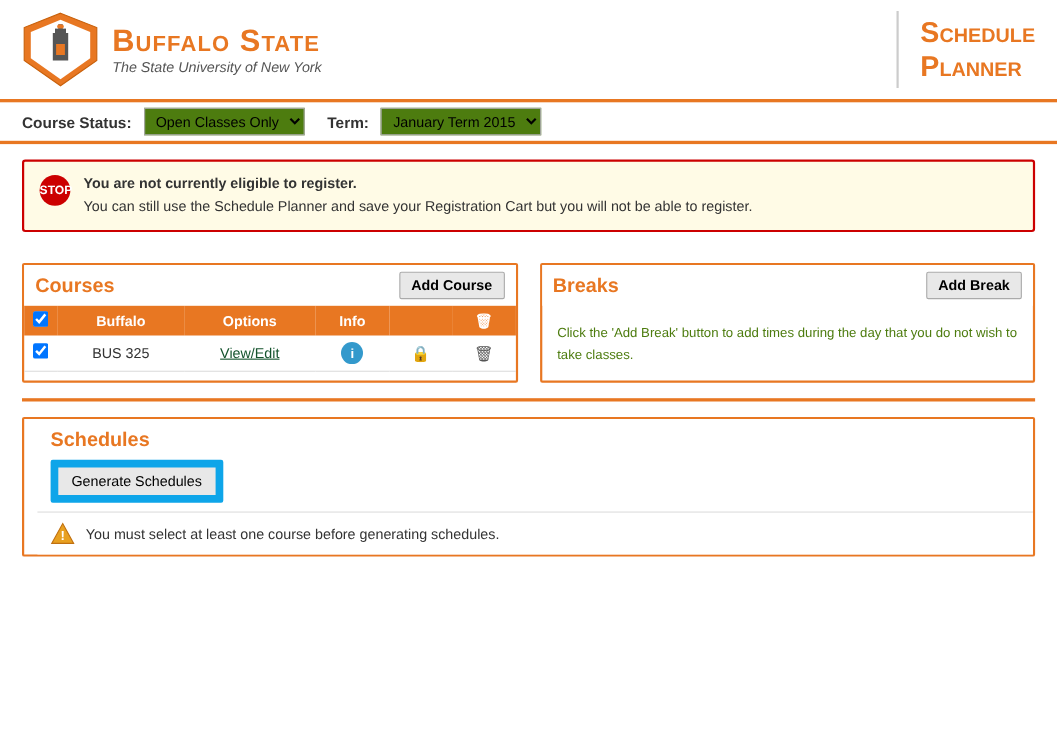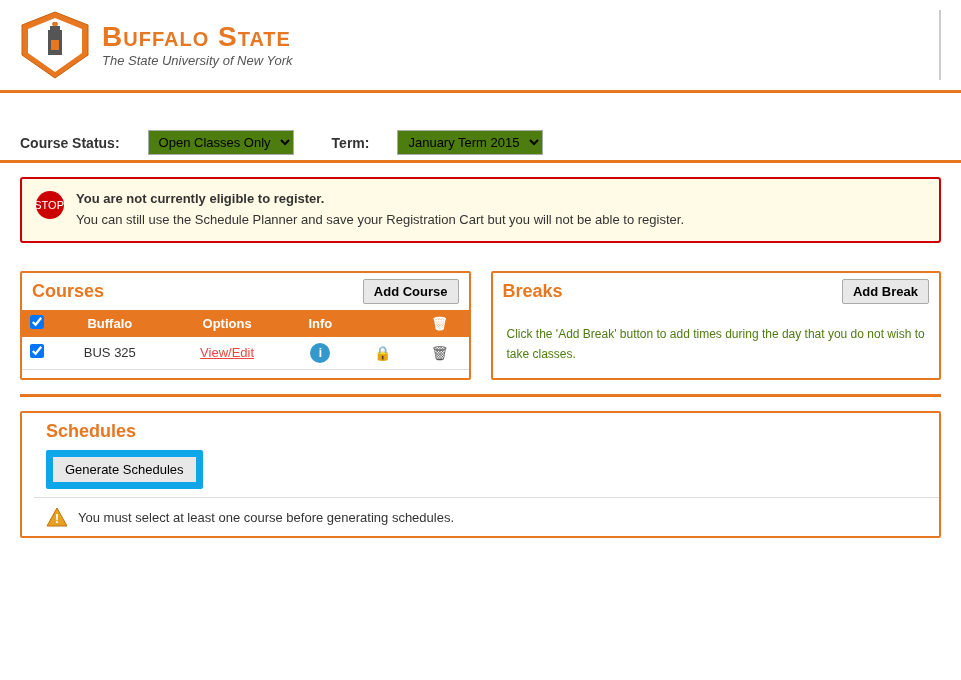--- a/index.html
+++ b/index.html
@@ -50,23 +50,22 @@
       font-weight: bold;
       font-variant: small-caps;
       line-height: 1.2;
     }
 
     
     .status-bar {
       display: flex;
       align-items: center;
       padding: 5px 20px;
-      gap: 28px;
+      gap: 11px;
       border-bottom: 3px solid #e87722;
-      margin-top: 32px;
     }
     .status-bar label {
       font-weight: bold;
       font-size: 14px;
     }
     .status-bar select {
       padding: 3px 6px;
       font-size: 13px;
       border: 1px solid #aaa;
       background: #4d7c0f;
@@ -89,23 +88,23 @@
       gap: 12px;
     }
     .stop-icon {
       flex-shrink: 0;
       width: 28px;
       height: 28px;
       background: #cc0000;
       border-radius: 50%;
       display: flex;
       align-items: center;
-      justify-content: flex-end;
+      justify-content: flex-start;
       color: white;
-      font-weight: normal;
+      font-weight: bold;
       font-size: 11px;
       margin-top: 2px;
     }
     .warning-text p {
       font-size: 13px;
       line-height: 1.6;
     }
     .warning-text p:first-child {
       font-weight: bold;
     }
@@ -169,21 +168,21 @@
       width: 30px;
     }
     .courses-table tbody tr {
       border-bottom: 1px solid #ddd;
     }
     .courses-table tbody td {
       padding: 6px 8px;
       text-align: center;
     }
     .courses-table tbody td a {
-      color: #ef4444;
+      color: #14532d;
       text-decoration: underline;
     }
     .info-icon {
       width: 20px;
       height: 20px;
       background: #3399cc;
       border-radius: 50%;
       display: inline-flex;
       align-items: center;
       justify-content: center;
@@ -276,20 +275,23 @@
       <rect x="28" y="20" width="14" height="25" fill="#555"></rect>
       <rect x="30" y="16" width="10" height="8" fill="#555"></rect>
       <rect x="33" y="12" width="4" height="6" fill="#555"></rect>
       <rect x="31" y="30" width="8" height="10" fill="#e87722"></rect>
       <ellipse cx="35" cy="14" rx="3" ry="2" fill="#e87722"></ellipse>
     </svg>
     <div class="logo-text">
       <h1>Buffalo State</h1>
       <p>The State University of New York</p>
     </div>
+  </div>
+  <div class="schedule-planner-title">
+    Schedule<br>Planner
   </div>
 </div>
 
 <div class="status-bar">
   <label>Course Status:</label>
   <select>
     <option>Open Classes Only</option>
     <option>All Classes</option>
   </select>
   <label class="term-label">Term:</label>

